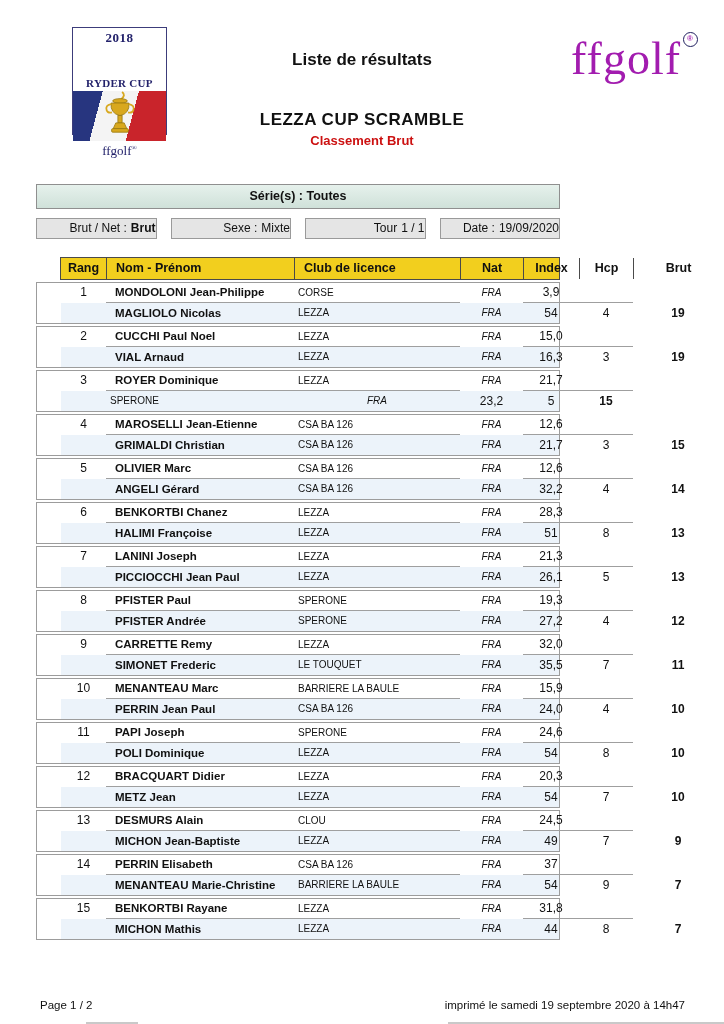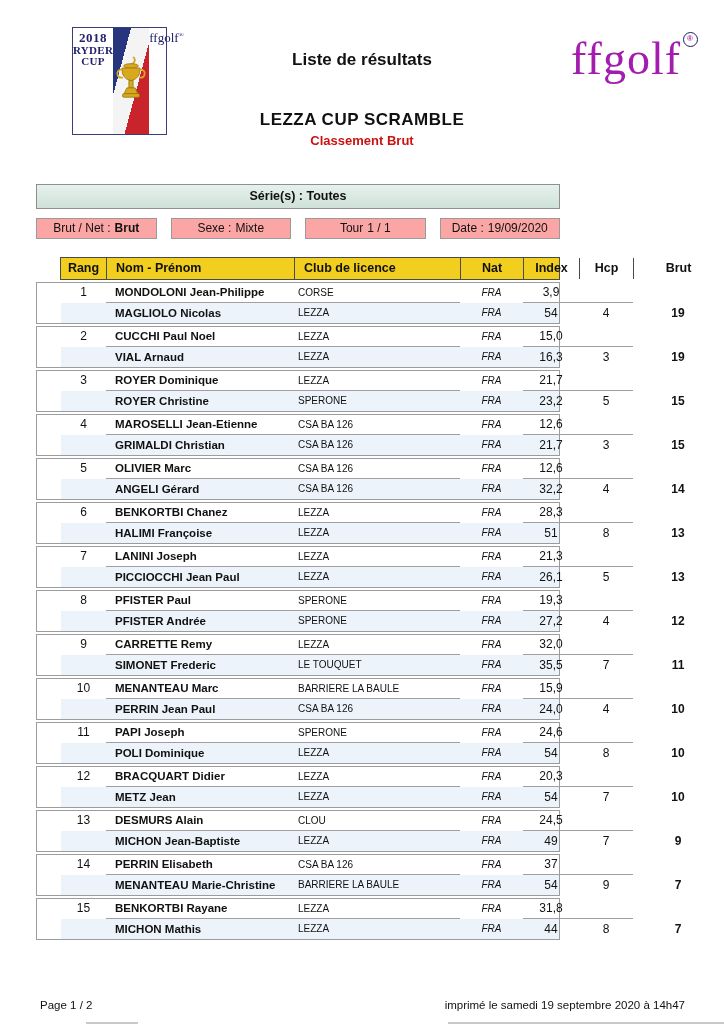--- a/index.html
+++ b/index.html
@@ -6,27 +6,27 @@
   html, body { width: 724px; height: 1024px; background: #fff; overflow: hidden; }
   body { font-family: "Liberation Sans", sans-serif; color: #111; position: relative; }
 
   
   .page-header { position: relative; height: 172px; }
 
   .badge {
     position: absolute; left: 72px; top: 27px;
     width: 95px; height: 108px;
     border: 1px solid #3c3c7a;
-    display: flex; 
+    display: flex; flex-direction: column;
     background: #fff;
   }
   .badge-top { text-align: center; padding: 3px 0 2px; color: #23226b;
     font-family: "Liberation Serif", serif; font-weight: bold; line-height: 1.05; }
   .badge-year { font-size: 13px; letter-spacing: .5px; }
-  .badge-name { font-size: 11px; letter-spacing: .3px; }
+  .badge-name { font-size: 11px; letter-spacing: .3px; margin-top: 33px; }
   .badge-flag {
     flex: 1;
     background: linear-gradient(105deg, #27357f 0 28%, #f4f4f4 28% 62%, #c9242b 62%);
     display: flex; align-items: center; justify-content: center;
   }
   .badge-bottom { text-align: center; padding: 2px 0 4px; color: #23226b;
     font-family: "Liberation Serif", serif; font-size: 13px; }
   .badge-bottom sup { font-size: 7px; }
 
   .doc-title { text-align: center; padding-top: 50px; font-size: 17px; font-weight: bold; }
@@ -52,22 +52,22 @@
   .series-bar {
     height: 25px; line-height: 23px; text-align: center;
     font-size: 12.5px; font-weight: bold;
     border: 1px solid #8f8f8f;
     background: linear-gradient(#e6f1ec, #cfe1d9);
     margin-top: 12px;
   }
 
   .filters { display: flex; gap: 14px; margin-top: 9px; }
   .filter-box {
-    flex: 1; height: 21px; line-height: 19px; text-align: center;
-    border: 1px solid #9a9a9a; font-size: 12px; background: #fca5a5;
+    flex: 1; height: 21px; line-height: 19px; text-align: right;
+    border: 1px solid #9a9a9a; font-size: 12px; background: #e5e5e5;
     white-space: nowrap; overflow: hidden;
   }
   .filter-box .f-val { margin-left: 4px; }
   .filter-box .f-val.bold { font-weight: bold; }
 
   
   .results { margin-top: 18px; }
   .grid-row { display: grid; grid-template-columns: 45px 188px 166px 63px 56px 54px 90px; margin-left: 24px; }
 
   .thead {
@@ -215,21 +215,20 @@
       <div class="cell rank">3</div>
       <div class="cell name">ROYER Dominique</div>
       <div class="cell club">LEZZA</div>
       <div class="cell nat">FRA</div>
       <div class="cell index">21,7</div>
       <div class="cell hcp"></div>
       <div class="cell brut"></div>
     </div>
     <div class="grid-row player-row p2">
       <div class="cell rank"></div>
-      <div class="cell name">ROYER Christine</div>
       <div class="cell club">SPERONE</div>
       <div class="cell nat">FRA</div>
       <div class="cell index">23,2</div>
       <div class="cell hcp">5</div>
       <div class="cell brut">15</div>
     </div>
   </div>
 
   <div class="team-block">
     <div class="grid-row player-row p1">

